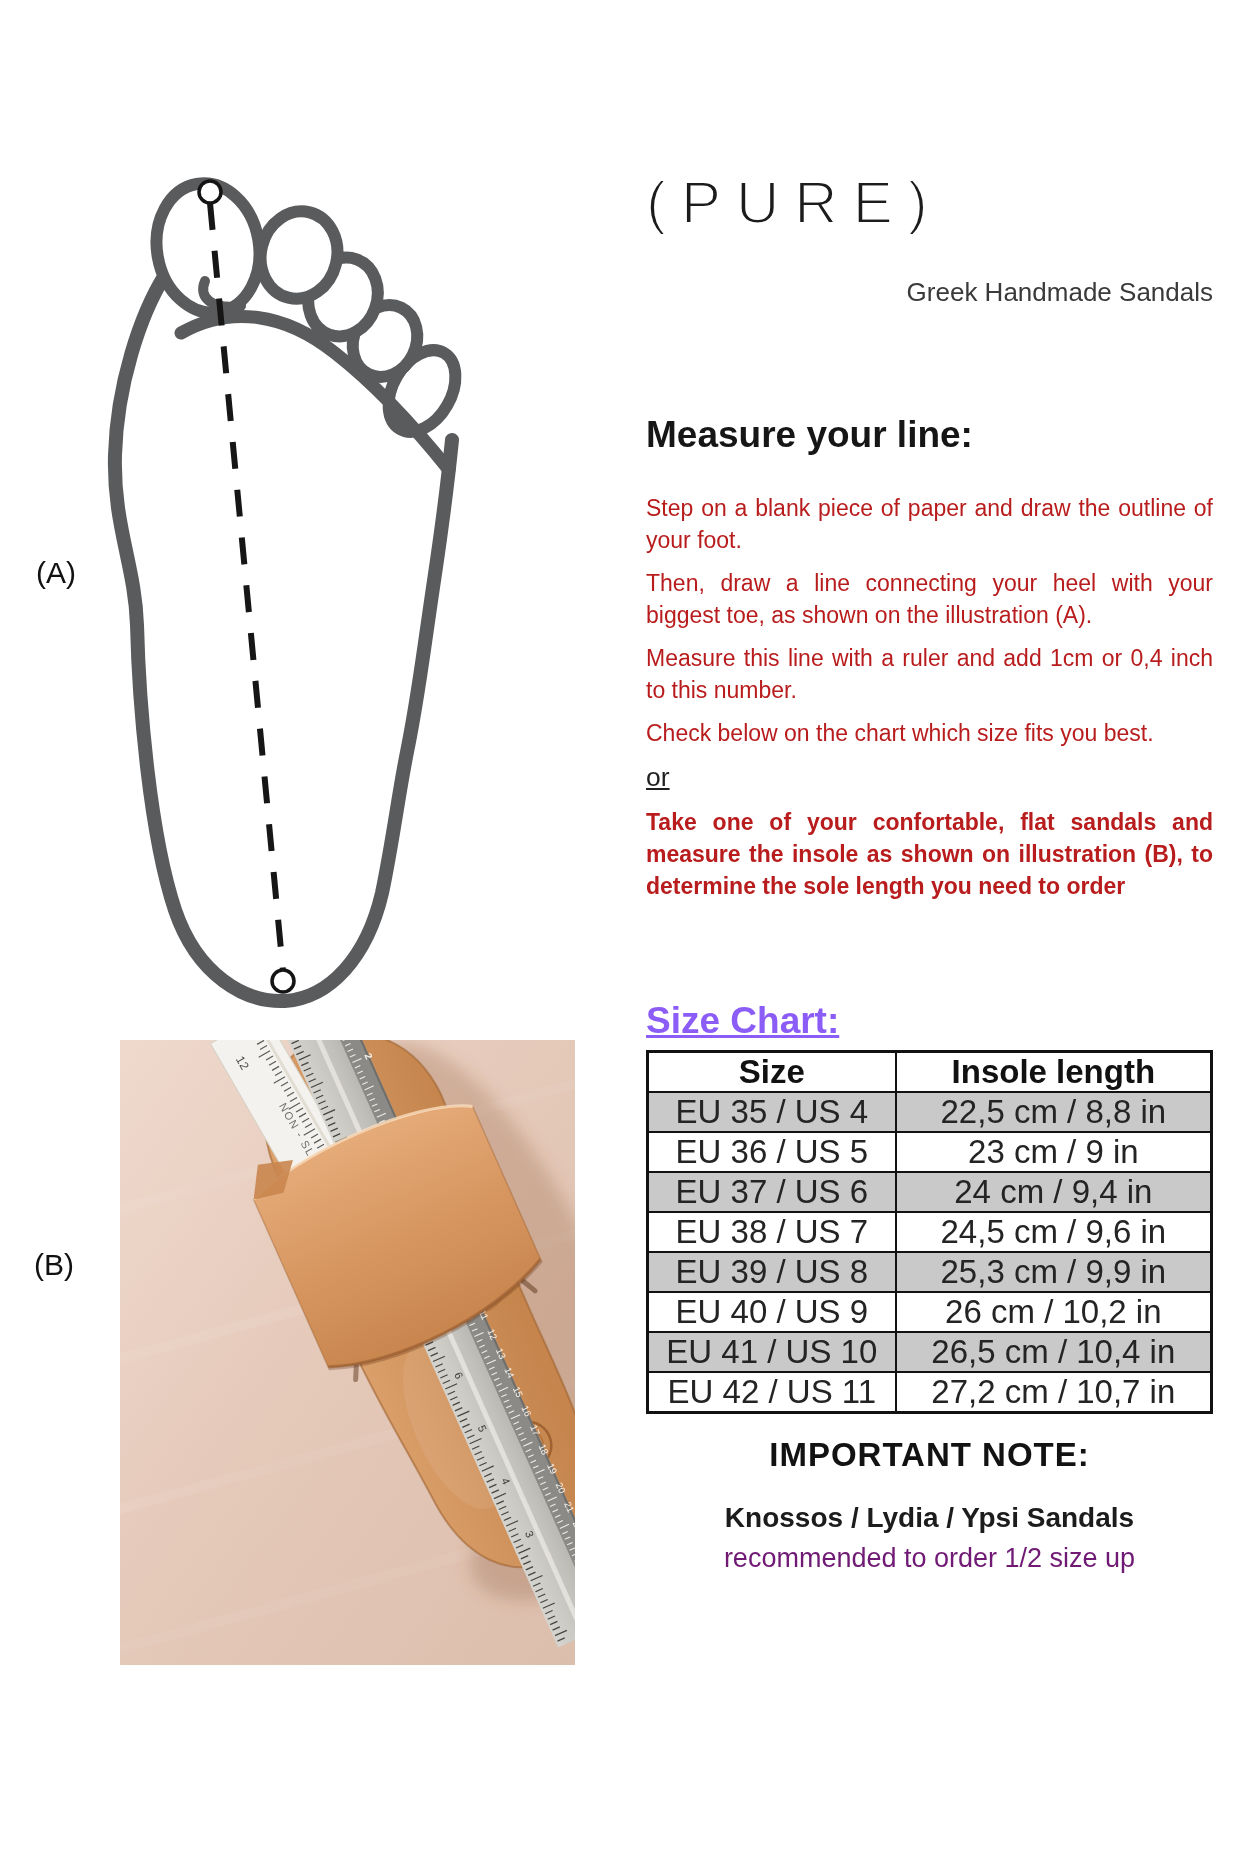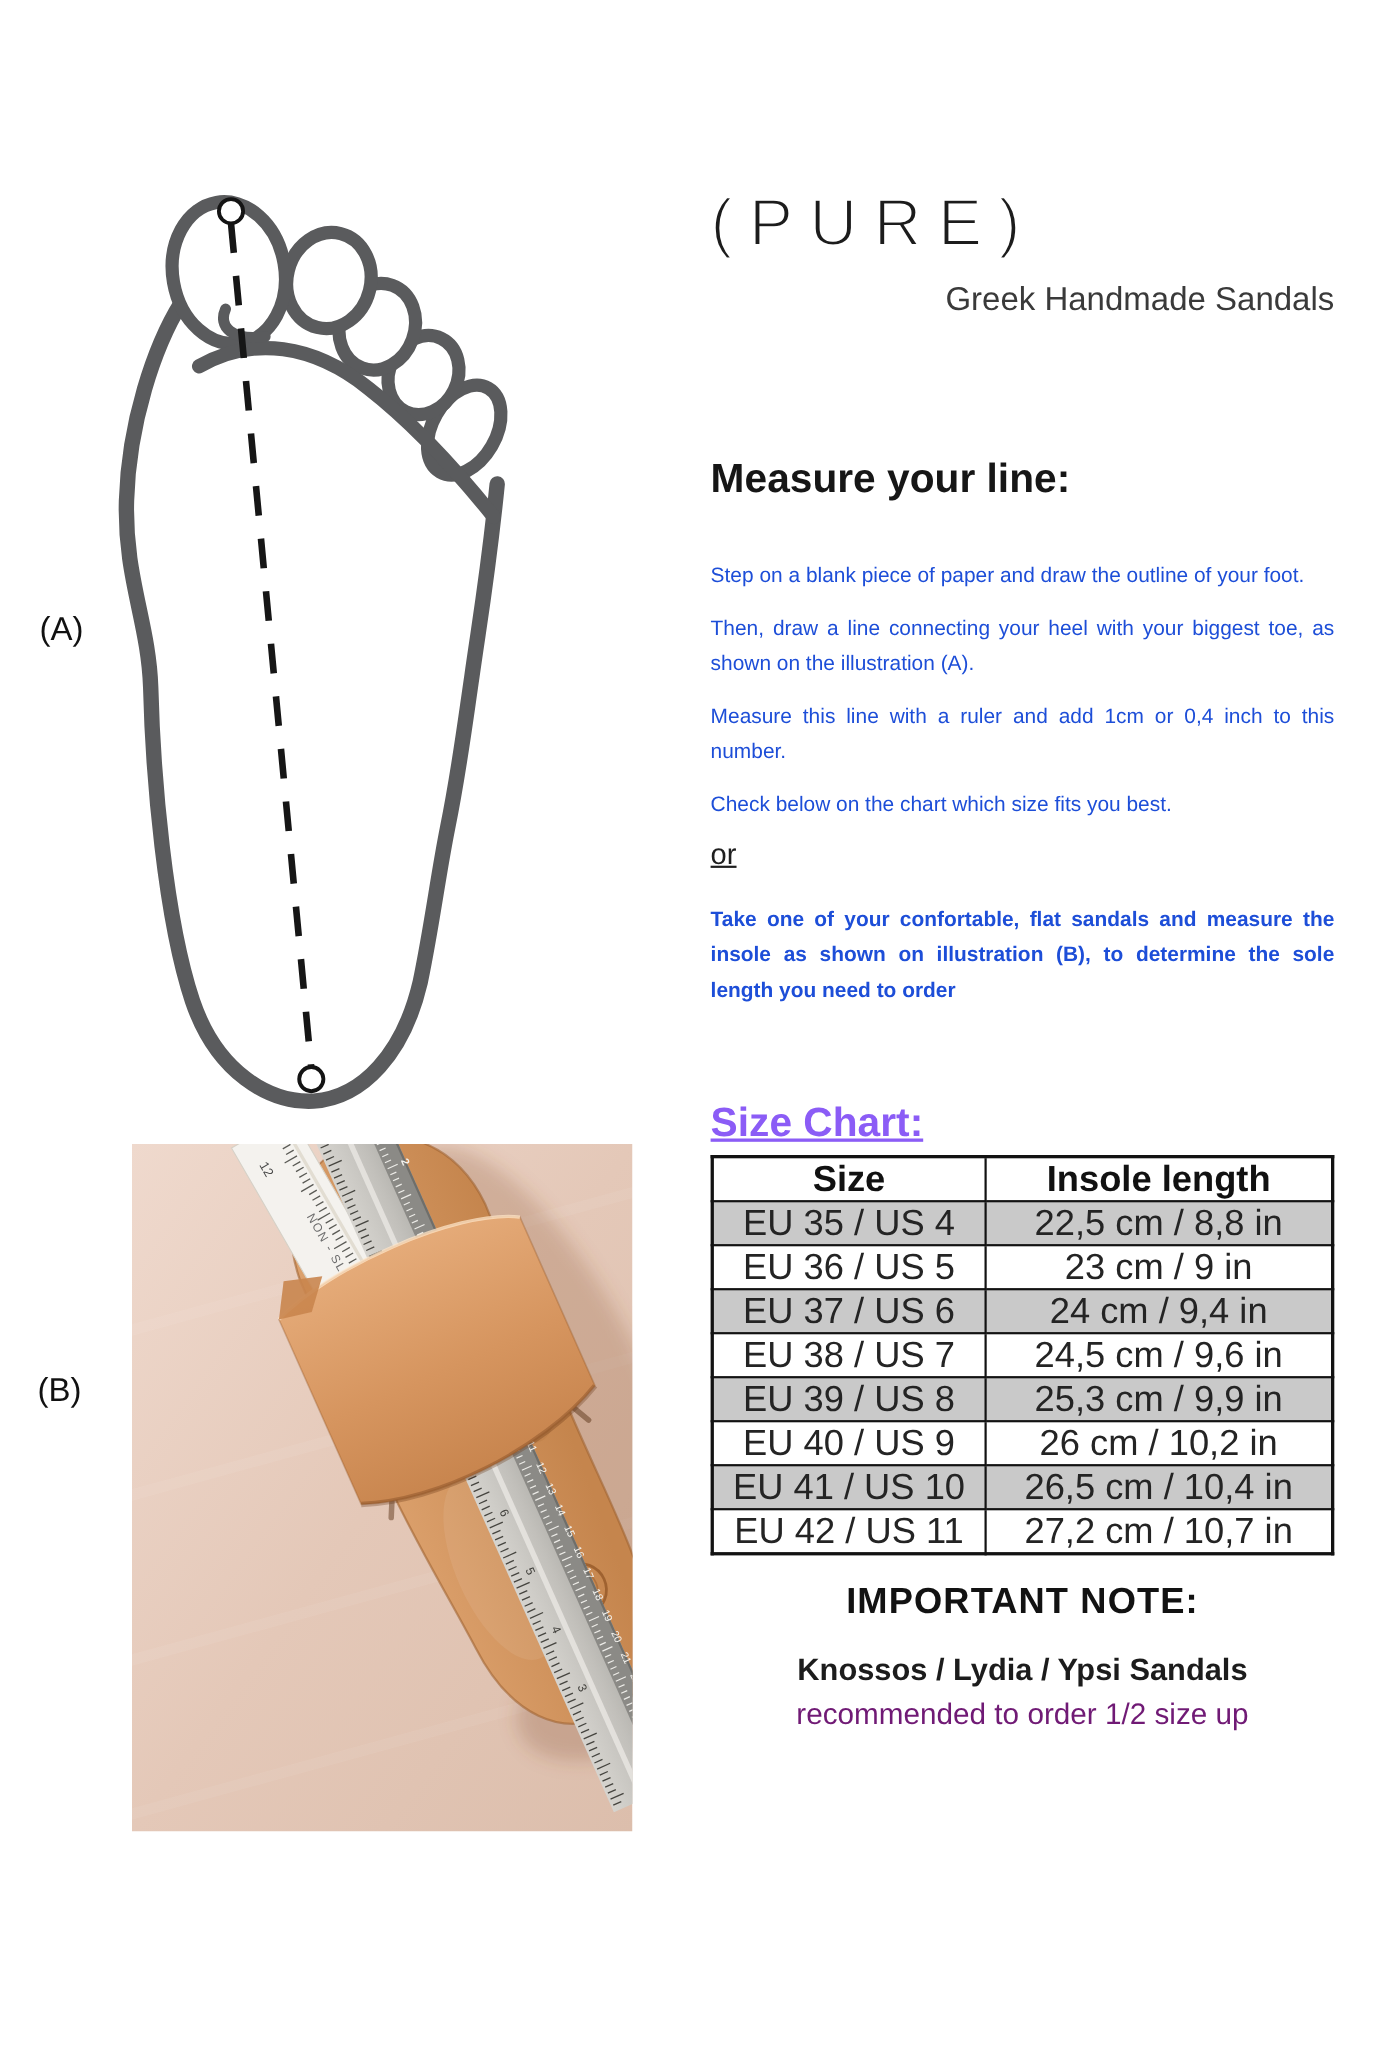--- a/index.html
+++ b/index.html
@@ -1,29 +1,29 @@
 <!DOCTYPE html>
 <html style="--alt: #c9c9c9;"><head>
 <meta charset="utf-8">
 <style>
   html,body{margin:0;padding:0;background:#fff;}
   body{width:1250px;height:1875px;position:relative;font-family:"Liberation Sans",sans-serif;color:#1d1d1d;overflow:hidden;}
   .abs{position:absolute;}
 
   
   #logo{left:646px;top:168px;font-size:60px;font-weight:400;letter-spacing:15px;color:#1c1c1c;-webkit-text-stroke:2px #fff;white-space:nowrap;}
-  #subtitle{right:37px;top:256px;font-size:30px;font-weight:400;color:#3a3a3a;white-space:nowrap;}
+  #subtitle{right:37px;top:277px;font-size:26px;font-weight:400;color:#3a3a3a;white-space:nowrap;}
 
   
   .fig-label{font-size:30px;color:#111;}
 
   
   #measure-heading{left:646px;top:414px;font-size:37px;font-weight:700;color:#161616;}
   #measure-body{left:646px;top:492px;width:567px;}
-  #measure-body p{margin:16px 0 11px 0;font-size:19px;line-height:32px;text-align:justify;color:#1d4ed8;}
+  #measure-body p{margin:0 0 11px 0;font-size:23px;line-height:32px;text-align:justify;color:#b91c1c;}
   #measure-body p.last{margin-bottom:0;font-weight:bold;}
   #or-label{display:inline-block;margin:2px 0 13px 0;font-size:26.5px;text-decoration:underline;color:#1f1f1f;}
 
   
   #sizechart-heading{left:646px;top:1000px;font-size:37px;font-weight:700;color:#8b5cf6;text-decoration:underline;}
   #size-table{left:646px;top:1050px;width:567px;border-collapse:collapse;table-layout:fixed;}
   #size-table th,#size-table td{border:2.5px solid #121212;text-align:center;font-size:33px;padding:0;}
   #size-table{border:3px solid #121212;}
   #size-table th{height:37px;font-weight:700;color:#111;background:#fff;}
   #size-table td{height:35px;font-weight:400;color:#242424;}

